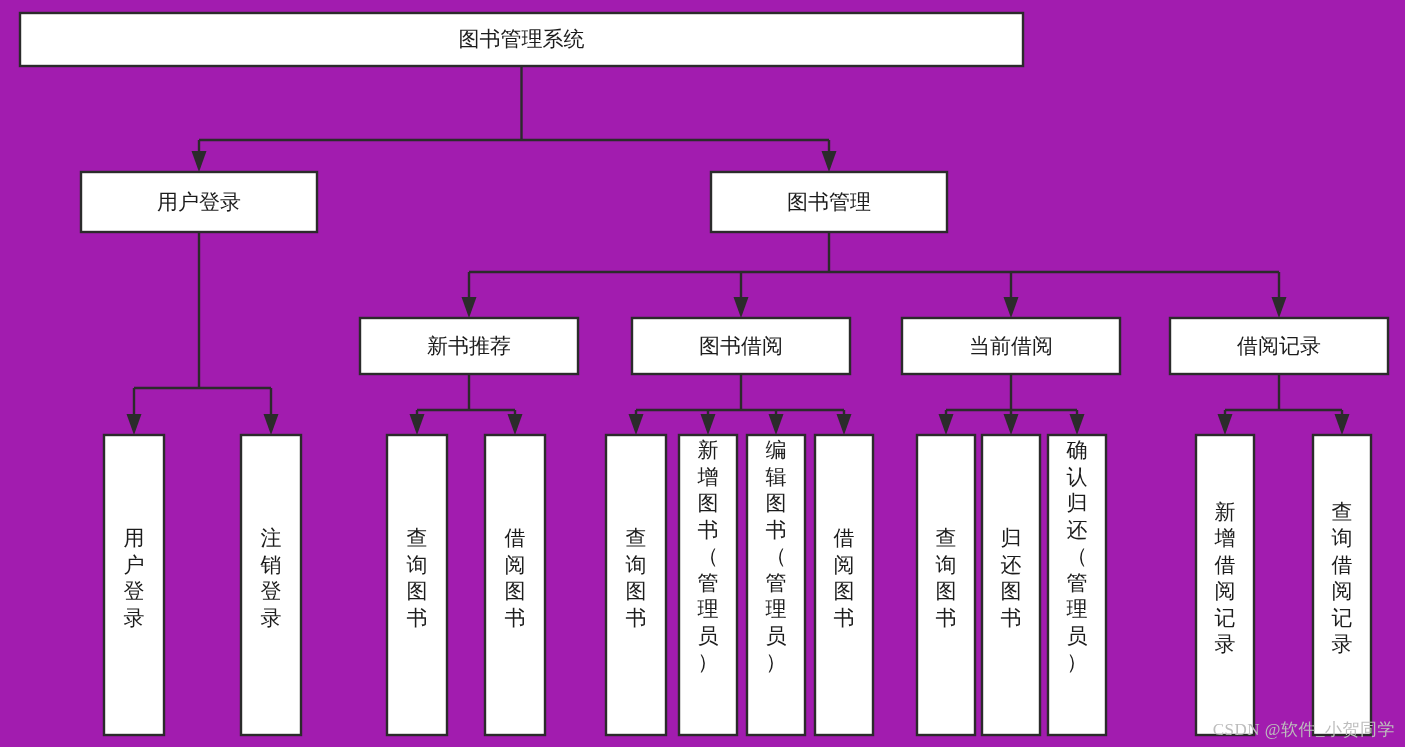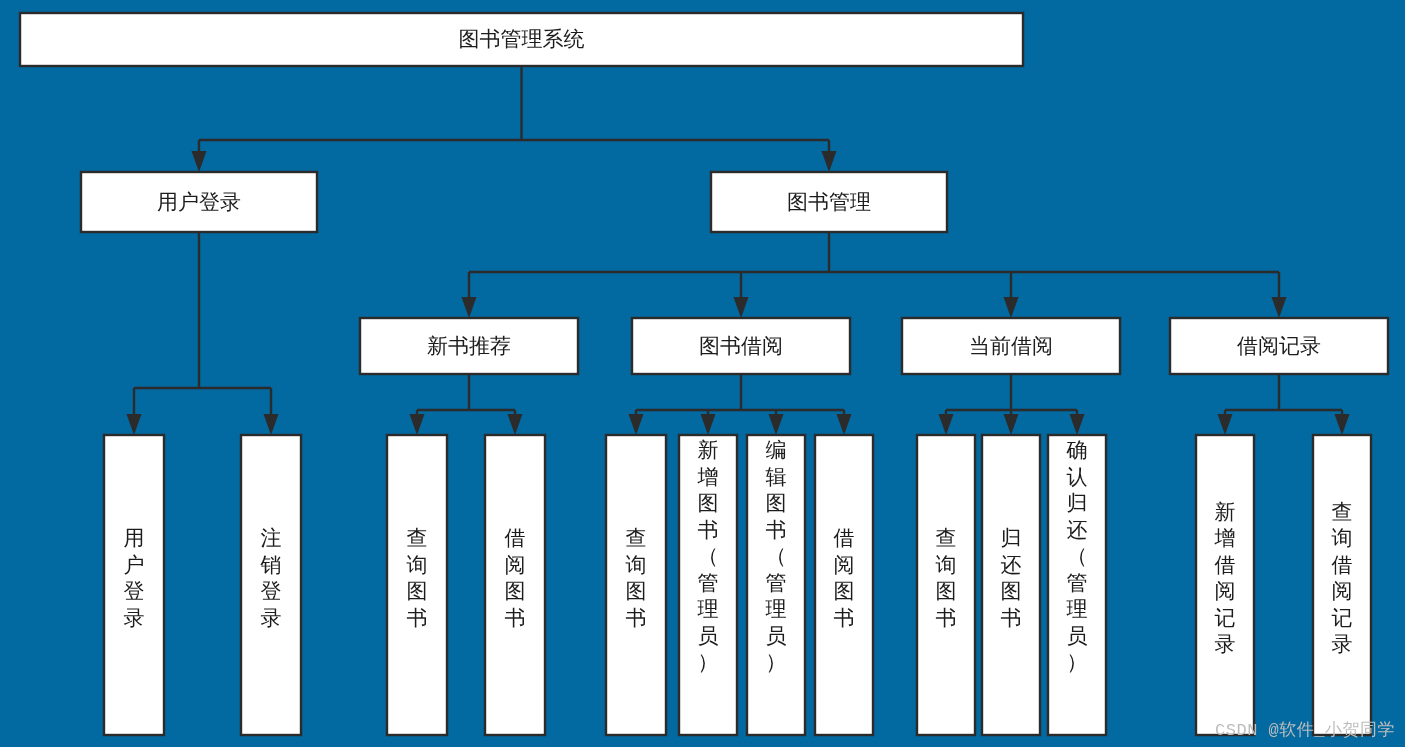--- a/index.html
+++ b/index.html
@@ -7,21 +7,21 @@
     padding: 0;
     background: #ffffff;
   }
   body {
     font-family: "Liberation Sans", "DejaVu Sans", sans-serif;
   }
   #diagram-root {
     position: relative;
     width: 1405px;
     height: 747px;
-    background: #0369a1;
+    background: #a21caf;
     overflow: hidden;
   }
   svg#tree-svg {
     position: absolute;
     left: 0;
     top: 0;
     width: 1405px;
     height: 747px;
     display: block;
   }
@@ -52,21 +52,21 @@
     font-family: "Liberation Sans", "DejaVu Sans", sans-serif;
     font-size: 21px;
     fill: #1c1c1c;
     text-anchor: middle;
     white-space: pre;
   }
   .watermark-text {
     position: absolute;
     right: 10px;
     bottom: 6px;
-    font-family: Liberation Mono, monospace;
+    font-family: Liberation Serif, serif;
     font-size: 17px;
     color: #bdbdbd;
     letter-spacing: 0.5px;
     user-select: none;
     white-space: pre;
   }
 </style>
 </head>
 <body>
 

